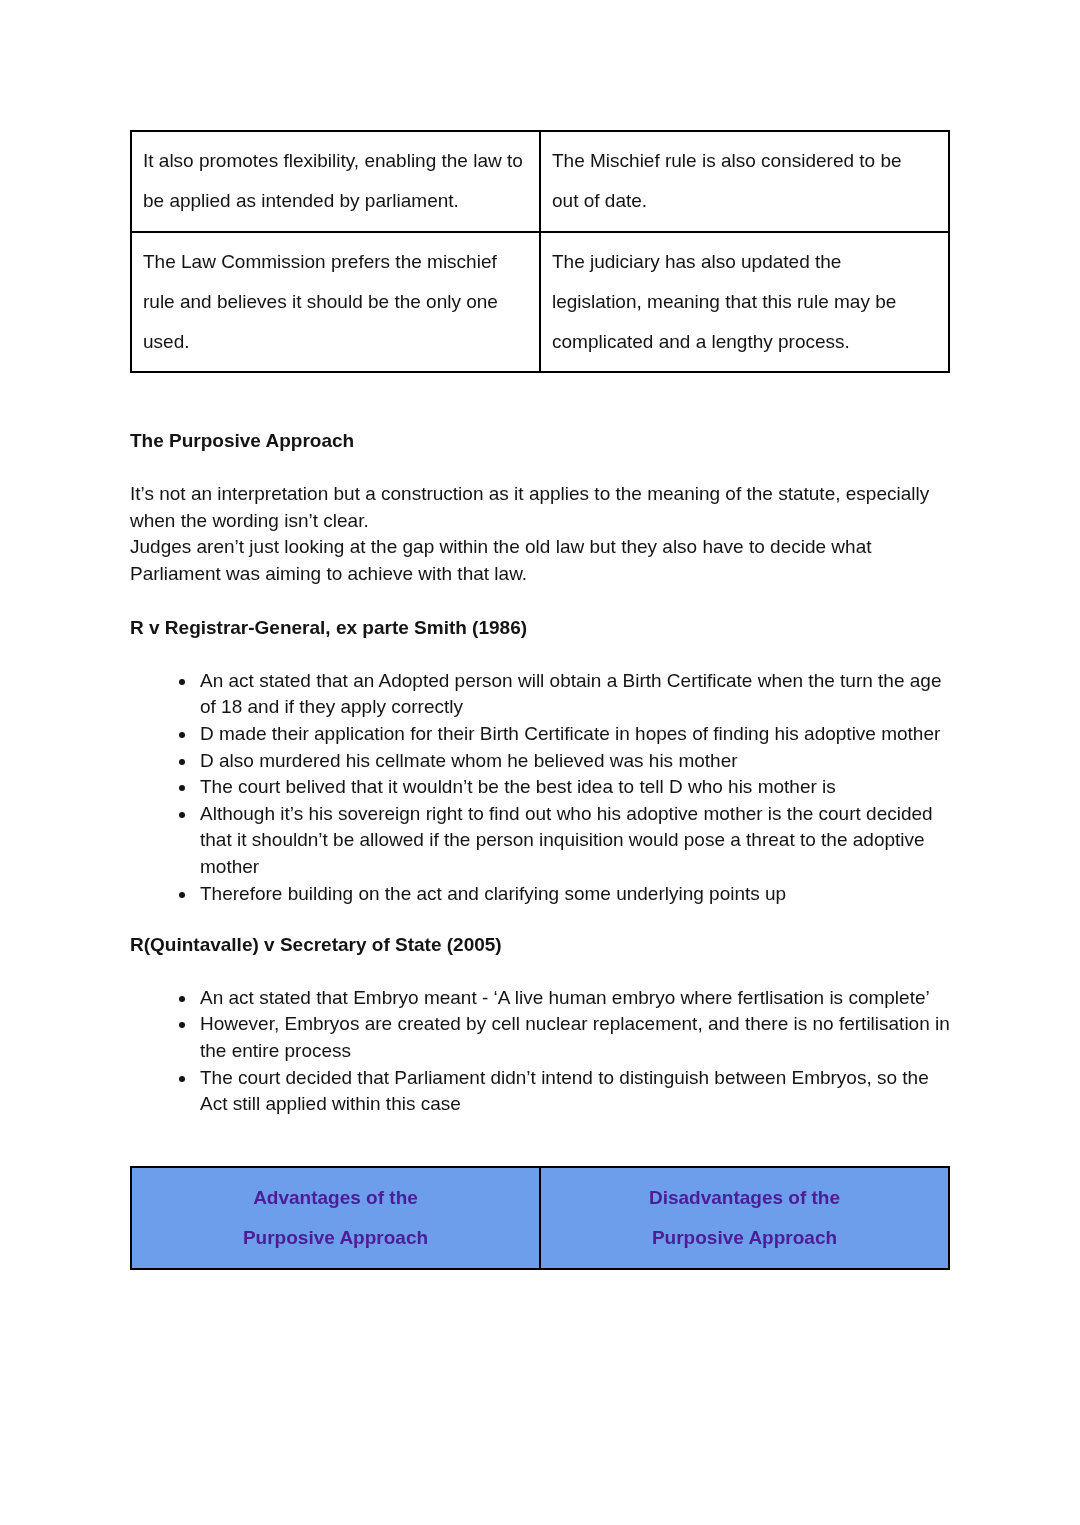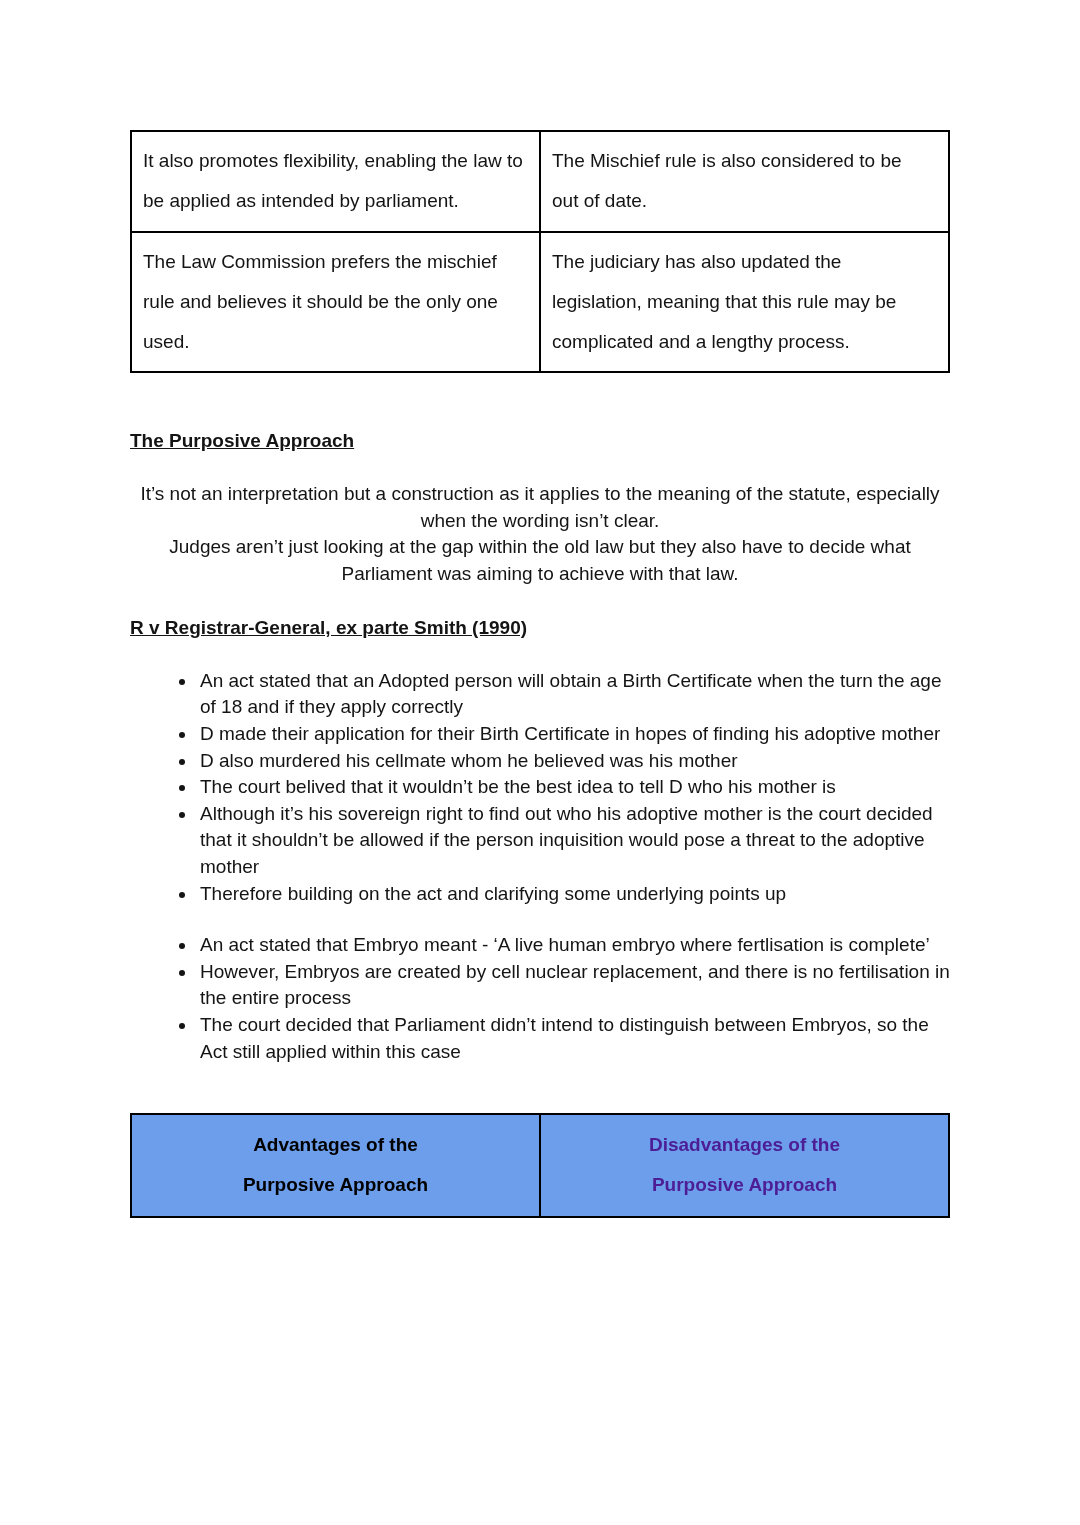--- a/index.html
+++ b/index.html
@@ -33,26 +33,25 @@
   table.doc-table td {
     border: 2px solid #000000;
     vertical-align: top;
     width: 50%;
     padding: 9px 16px 9px 11px;
     line-height: 2.12;
   }
   .mischief-table { margin-bottom: 55px; }
   .heading {
     font-weight: bold;
-    text-decoration: underline;
     line-height: 1.4;
     margin-bottom: 26px;
   }
   .para-block { margin-bottom: 28px; }
-  .para { line-height: 1.4; text-align: center; }
+  .para { line-height: 1.4; }
   .bullets {
     list-style: disc;
     padding-left: 67px;
     margin-bottom: 25px;
   }
   .bullets li {
     line-height: 1.4;
     padding-left: 3px;
   }
   .purposive-table-wrap { margin-top: 48px; }
@@ -84,43 +83,44 @@
       </tbody>
     </table>
 
     <div class="heading">The Purposive Approach</div>
 
     <div class="para-block">
       <div class="para">It’s not an interpretation but a construction as it applies to the meaning of the statute, especially when the wording isn’t clear.</div>
       <div class="para">Judges aren’t just looking at the gap within the old law but they also have to decide what Parliament was aiming to achieve with that law.</div>
     </div>
 
-    <div class="heading">R v Registrar-General, ex parte Smith (1990)</div>
+    <div class="heading">R v Registrar-General, ex parte Smith (1986)</div>
 
     <ul class="bullets">
       <li>An act stated that an Adopted person will obtain a Birth Certificate when the turn the age of 18 and if they apply correctly</li>
       <li>D made their application for their Birth Certificate in hopes of finding his adoptive mother</li>
       <li>D also murdered his cellmate whom he believed was his mother</li>
       <li>The court belived that it wouldn’t be the best idea to tell D who his mother is</li>
       <li>Although it’s his sovereign right to find out who his adoptive mother is the court decided that it shouldn’t be allowed if the person inquisition would pose a threat to the adoptive mother</li>
       <li>Therefore building on the act and clarifying some underlying points up</li>
     </ul>
 
+    <div class="heading">R(Quintavalle) v Secretary of State (2005)</div>
 
     <ul class="bullets">
       <li>An act stated that Embryo meant - ‘A live human embryo where fertlisation is complete’</li>
       <li>However, Embryos are created by cell nuclear replacement, and there is no fertilisation in the entire process</li>
       <li>The court decided that Parliament didn’t intend to distinguish between Embryos, so the Act still applied within this case</li>
     </ul>
 
     <div class="purposive-table-wrap">
       <table class="doc-table purposive-table">
         <tbody>
           <tr>
-            <td class="header-cell" style="background: rgb(109, 158, 235); color: #000000;">
+            <td class="header-cell" style="background: rgb(109, 158, 235); color: #4c1d95;">
               <div>Advantages of the</div>
               <div>Purposive Approach</div>
             </td>
             <td class="header-cell" style="background: rgb(109, 158, 235); color: #4c1d95;">
               <div>Disadvantages of the</div>
               <div>Purposive Approach</div>
             </td>
           </tr>
         </tbody>
       </table>

